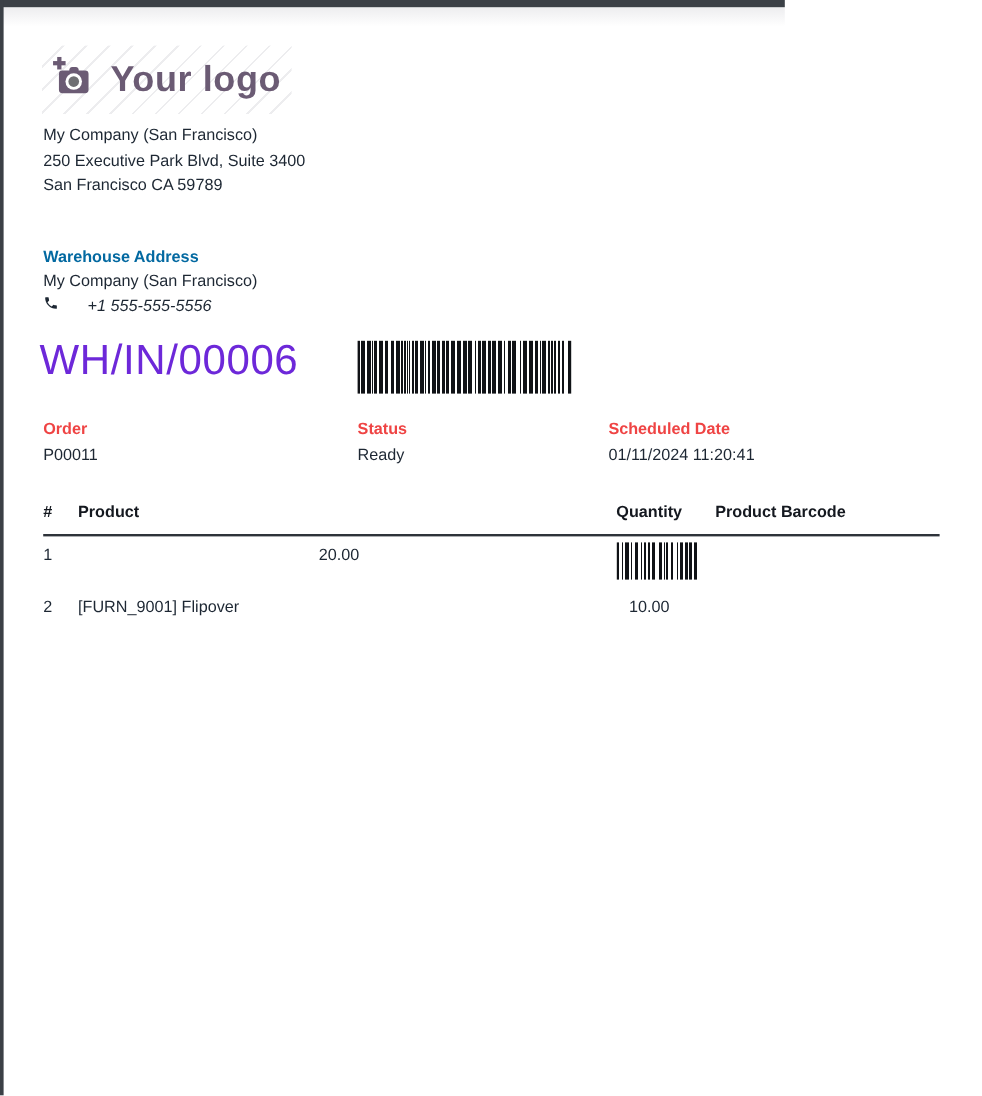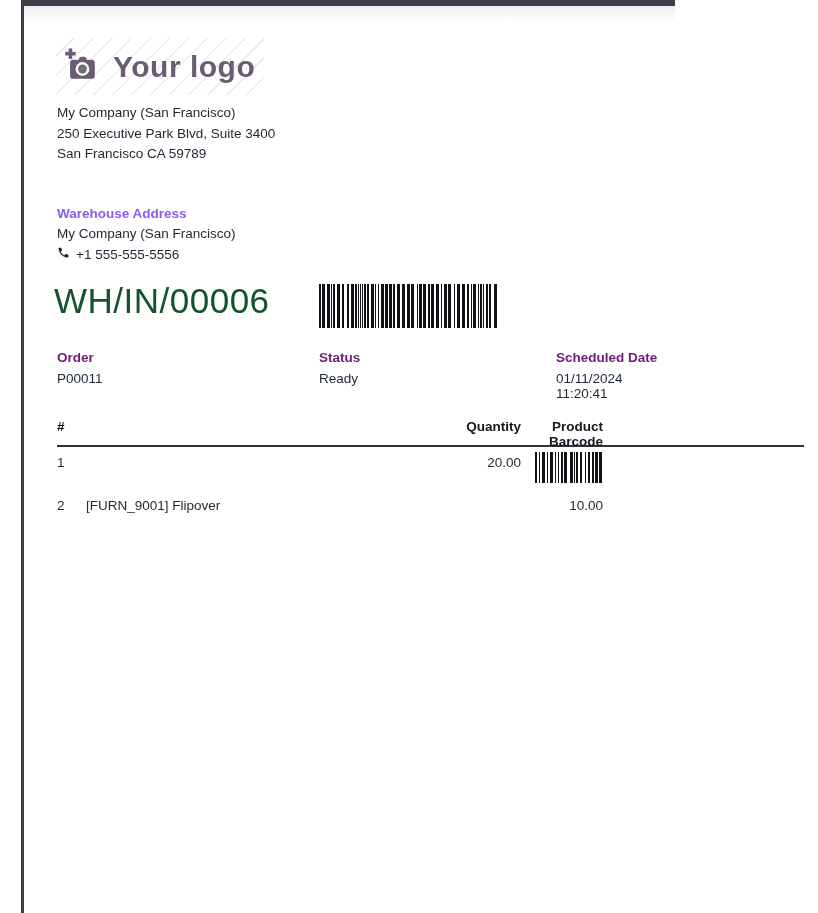--- a/index.html
+++ b/index.html
@@ -10,21 +10,20 @@
     height: 913px;
     overflow: hidden;
     font-family: "Liberation Sans", sans-serif;
     color: #1d2733;
   }
   .viewport {
     position: relative;
     width: 654px;
     height: 913px;
     background: #ffffff;
-    margin-left: 21px;
   }
   .top-border {
     position: absolute;
     top: 0; left: 0; right: 0;
     height: 6px;
     background: #3b4046;
     z-index: 5;
   }
   .top-shade {
     position: absolute;
@@ -59,45 +58,45 @@
   }
   .company-address {
     position: absolute;
     left: 36px; top: 103px;
     font-size: 13.5px;
     line-height: 20.5px;
   }
   .addr-block { position: absolute; font-size: 13.5px; line-height: 20px; }
   .addr-warehouse { left: 36px; top: 204px; }
   .addr-vendor { left: 470px; top: 204px; }
-  .addr-label { font-weight: 700; color: #8b5cf6; }
-  .phone-line { display: flex; gap: 6px; margin-top: 1px; }
+  .addr-label { font-weight: 700; color: #0369a1; }
+  .phone-line { display: flex; gap: 24px; margin-top: 1px; font-style: italic; }
   .phone-line svg { flex: 0 0 auto; }
   .doc-title {
     position: absolute;
     left: 33px; top: 281px;
     margin: 0;
     font-size: 35px;
     font-weight: 300;
     letter-spacing: 0.5px;
-    color: #14532d;
+    color: #6d28d9;
     white-space: nowrap;
   }
   .barcode {
     background-repeat: no-repeat;
   }
   .doc-barcode {
     position: absolute;
     left: 298px; top: 284px;
   }
   .info-col { position: absolute; top: 350px; font-size: 13.5px; }
   .info-order { left: 36px; }
   .info-status { left: 298px; }
-  .info-sched { left: 535px; }
-  .info-label { font-weight: 700; color: #701a75; line-height: 15px; }
+  .info-sched { left: 507px; }
+  .info-label { font-weight: 700; color: #ef4444; line-height: 15px; }
   .info-value { margin-top: 6px; line-height: 15px; }
   .thead {
     position: absolute;
     left: 36px; top: 415px;
     width: 747px;
     height: 26px;
     display: grid;
     grid-template-columns: 29px 435px 82px 201px;
     font-size: 13.5px;
     font-weight: 700;
@@ -114,23 +113,23 @@
   }
   .trow {
     display: grid;
     grid-template-columns: 29px 435px 82px 201px;
     font-size: 13.5px;
     padding-top: 8px;
     min-height: 35px;
     box-sizing: content-box;
     align-items: start;
   }
-  .c-qty { text-align: right; }
+  .c-qty { text-align: center; }
   .c-bc { display: flex; justify-content: center; padding-left: 14px; box-sizing: border-box; }
-  .h-bc { text-align: right; padding-left: 14px; box-sizing: border-box; }
+  .h-bc { text-align: left; padding-left: 14px; box-sizing: border-box; }
   .row-barcode { margin-top: -3px; }
 </style>
 </head>
 <body>
 
 <div class="viewport">
   <div class="top-border"></div>
   <div class="top-shade"></div>
   <div class="left-border"></div>
 
@@ -180,20 +179,21 @@
     <div class="info-label">Status</div>
     <div class="info-value">Ready</div>
   </div>
   <div class="info-col info-sched">
     <div class="info-label">Scheduled Date</div>
     <div class="info-value">01/11/2024 11:20:41</div>
   </div>
 
   <div class="thead">
     <div>#</div>
+    <div>Product</div>
     <div class="c-qty">Quantity</div>
     <div class="h-bc">Product Barcode</div>
   </div>
 
   <div class="trows">
       <div class="trow">
     <div>1</div>
     <div class="c-qty">20.00</div>
     <div class="c-bc">
       <div class="barcode row-barcode" style="width: 127px; height: 31px; background: linear-gradient(90deg, rgb(16, 18, 22) 0px, rgb(16, 18, 22) 2px, rgb(255, 255, 255) 2px, rgb(255, 255, 255) 4px, rgb(16, 18, 22) 4px, rgb(16, 18, 22) 5px, rgb(255, 255, 255) 5px, rgb(255, 255, 255) 7px, rgb(16, 18, 22) 7px, rgb(16, 18, 22) 10px, rgb(255, 255, 255) 10px, rgb(255, 255, 255) 12px, rgb(16, 18, 22) 12px, rgb(16, 18, 22) 13px, rgb(255, 255, 255) 13px, rgb(255, 255, 255) 15px, rgb(16, 18, 22) 15px, rgb(16, 18, 22) 18px, rgb(255, 255, 255) 18px, rgb(255, 255, 255) 20px, rgb(16, 18, 22) 20px, rgb(16, 18, 22) 21px, rgb(255, 255, 255) 21px, rgb(255, 255, 255) 23px, rgb(16, 18, 22) 23px, rgb(16, 18, 22) 24px, rgb(255, 255, 255) 24px, rgb(255, 255, 255) 26px, rgb(16, 18, 22) 26px, rgb(16, 18, 22) 28px, rgb(255, 255, 255) 28px, rgb(255, 255, 255) 29px, rgb(16, 18, 22) 29px, rgb(16, 18, 22) 32px, rgb(255, 255, 255) 32px, rgb(255, 255, 255) 35px, rgb(16, 18, 22) 35px, rgb(16, 18, 22) 38px, rgb(255, 255, 255) 38px, rgb(255, 255, 255) 39px, rgb(16, 18, 22) 39px, rgb(16, 18, 22) 40px, rgb(255, 255, 255) 40px, rgb(255, 255, 255) 41px, rgb(16, 18, 22) 41px, rgb(16, 18, 22) 43px, rgb(255, 255, 255) 43px, rgb(255, 255, 255) 45px, rgb(16, 18, 22) 45px, rgb(16, 18, 22) 47px, rgb(255, 255, 255) 47px, rgb(255, 255, 255) 50px, rgb(16, 18, 22) 50px, rgb(16, 18, 22) 51px, rgb(255, 255, 255) 51px, rgb(255, 255, 255) 53px, rgb(16, 18, 22) 53px, rgb(16, 18, 22) 55px, rgb(255, 255, 255) 55px, rgb(255, 255, 255) 57px, rgb(16, 18, 22) 57px, rgb(16, 18, 22) 59px, rgb(255, 255, 255) 59px, rgb(255, 255, 255) 60px, rgb(16, 18, 22) 60px, rgb(16, 18, 22) 63px, rgb(255, 255, 255) 63px, rgb(255, 255, 255) 64px, rgb(16, 18, 22) 64px, rgb(16, 18, 22) 67px, rgb(255, 255, 255) 67px, rgb(255, 255, 255) 70px, rgb(16, 18, 22) 70px, rgb(16, 18, 22) 71px, rgb(255, 255, 255) 71px, rgb(255, 255, 255) 72px, rgb(16, 18, 22) 72px, rgb(16, 18, 22) 75px, rgb(255, 255, 255) 75px, rgb(255, 255, 255) 76px, rgb(16, 18, 22) 76px, rgb(16, 18, 22) 79px, rgb(255, 255, 255) 79px, rgb(255, 255, 255) 80px, rgb(16, 18, 22) 80px, rgb(16, 18, 22) 82px, rgb(255, 255, 255) 82px, rgb(255, 255, 255) 84px, rgb(16, 18, 22) 84px, rgb(16, 18, 22) 85px, rgb(255, 255, 255) 85px, rgb(255, 255, 255) 86px, rgb(16, 18, 22) 86px, rgb(16, 18, 22) 87px, rgb(255, 255, 255) 87px, rgb(255, 255, 255) 90px, rgb(16, 18, 22) 90px, rgb(16, 18, 22) 92px, rgb(255, 255, 255) 92px, rgb(255, 255, 255) 93px, rgb(16, 18, 22) 93px, rgb(16, 18, 22) 95px, rgb(255, 255, 255) 95px, rgb(255, 255, 255) 96px, rgb(16, 18, 22) 96px, rgb(16, 18, 22) 99px, rgb(255, 255, 255) 99px, rgb(255, 255, 255) 100px, rgb(16, 18, 22) 100px, rgb(16, 18, 22) 102px, rgb(255, 255, 255) 102px, rgb(255, 255, 255) 104px, rgb(16, 18, 22) 104px, rgb(16, 18, 22) 105px, rgb(255, 255, 255) 105px, rgb(255, 255, 255) 106px, rgb(16, 18, 22) 106px, rgb(16, 18, 22) 109px, rgb(255, 255, 255) 109px, rgb(255, 255, 255) 111px, rgb(16, 18, 22) 111px, rgb(16, 18, 22) 113px, rgb(255, 255, 255) 113px, rgb(255, 255, 255) 114px, rgb(16, 18, 22) 114px, rgb(16, 18, 22) 115px, rgb(255, 255, 255) 115px, rgb(255, 255, 255) 117px, rgb(16, 18, 22) 117px, rgb(16, 18, 22) 120px, rgb(255, 255, 255) 120px, rgb(255, 255, 255) 121px, rgb(16, 18, 22) 121px, rgb(16, 18, 22) 123px, rgb(255, 255, 255) 123px, rgb(255, 255, 255) 125px, rgb(16, 18, 22) 125px, rgb(16, 18, 22) 127px);"></div>

